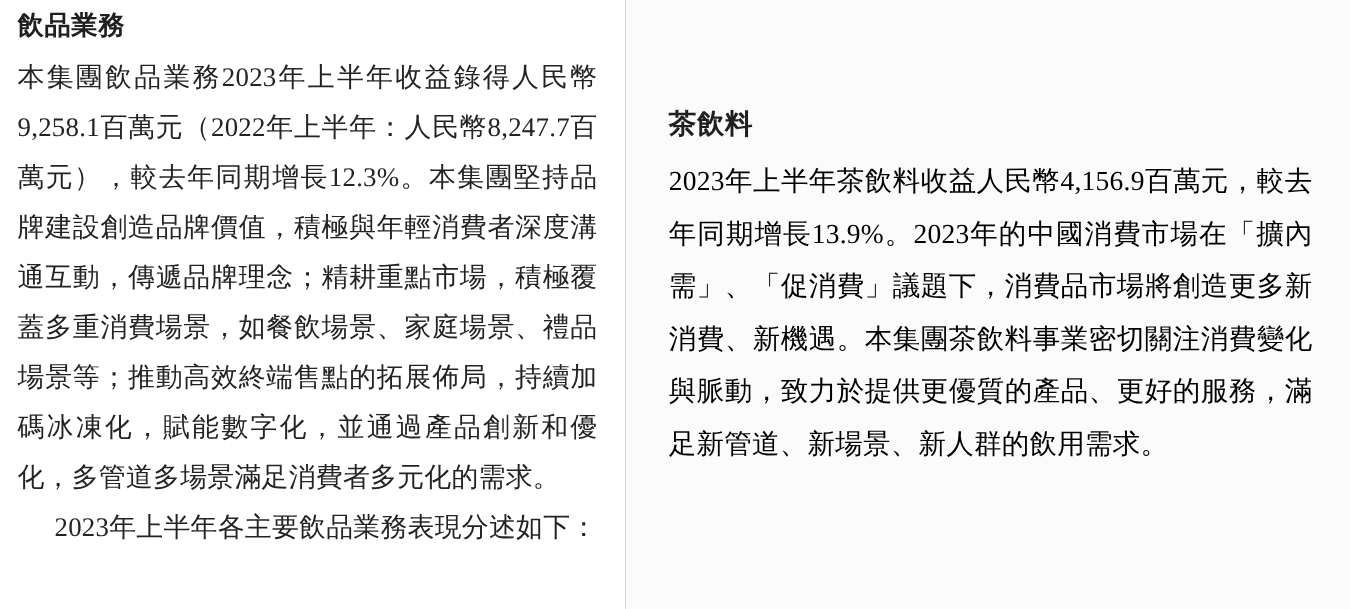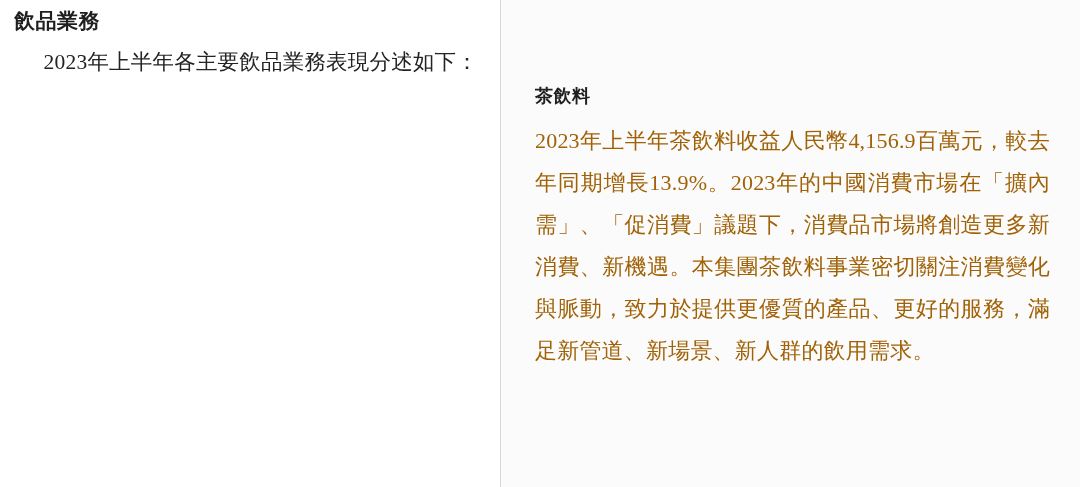--- a/index.html
+++ b/index.html
@@ -48,57 +48,58 @@
     font-weight: bold;
     font-size: 21px;
     color: #1f1f1f;
     letter-spacing: 0.5px;
     margin: 0 0 9px 0;
     line-height: 1.2;
   }
   .heading-right {
     font-family: "Liberation Sans", "DejaVu Sans", sans-serif;
     font-weight: bold;
-    font-size: 18px;
+    font-size: 22px;
     color: #1f1f1f;
     letter-spacing: 0.5px;
     margin: 0 0 12px 0;
     line-height: 1.2;
   }
   .body-text {
     font-family: "Liberation Serif", "DejaVu Serif", serif;
     font-size: 21.5px;
     line-height: 40px;
     color: #232323;
     margin: 0;
     text-align: justify;
     text-justify: inter-character;
     letter-spacing: 0.2px;
   }
   .body-text-right {
     font-family: "Liberation Serif", "DejaVu Serif", serif;
     font-size: 22px;
     line-height: 42px;
-    color: #a16207;
+    color: #000000;
     margin: 0;
     text-align: justify;
     text-justify: inter-character;
     letter-spacing: 0.2px;
   }
   .last-line {
     text-align: right;
   }
 </style>
 </head>
 <body>
 
 <div class="page">
 
   <div class="col col-left">
     <h2 class="heading">飲品業務</h2>
+    <p class="body-text">本集團飲品業務2023年上半年收益錄得人民幣9,258.1百萬元（2022年上半年：人民幣8,247.7百萬元），較去年同期增長12.3%。本集團堅持品牌建設創造品牌價值，積極與年輕消費者深度溝通互動，傳遞品牌理念；精耕重點市場，積極覆蓋多重消費場景，如餐飲場景、家庭場景、禮品場景等；推動高效終端售點的拓展佈局，持續加碼冰凍化，賦能數字化，並通過產品創新和優化，多管道多場景滿足消費者多元化的需求。</p>
     <p class="body-text last-line">2023年上半年各主要飲品業務表現分述如下：</p>
   </div>
 
   <div class="divider"></div>
 
   <div class="col col-right">
     <h2 class="heading-right">茶飲料</h2>
     <p class="body-text-right">2023年上半年茶飲料收益人民幣4,156.9百萬元，較去年同期增長13.9%。2023年的中國消費市場在「擴內需」、「促消費」議題下，消費品市場將創造更多新消費、新機遇。本集團茶飲料事業密切關注消費變化與脈動，致力於提供更優質的產品、更好的服務，滿足新管道、新場景、新人群的飲用需求。</p>
   </div>
 

